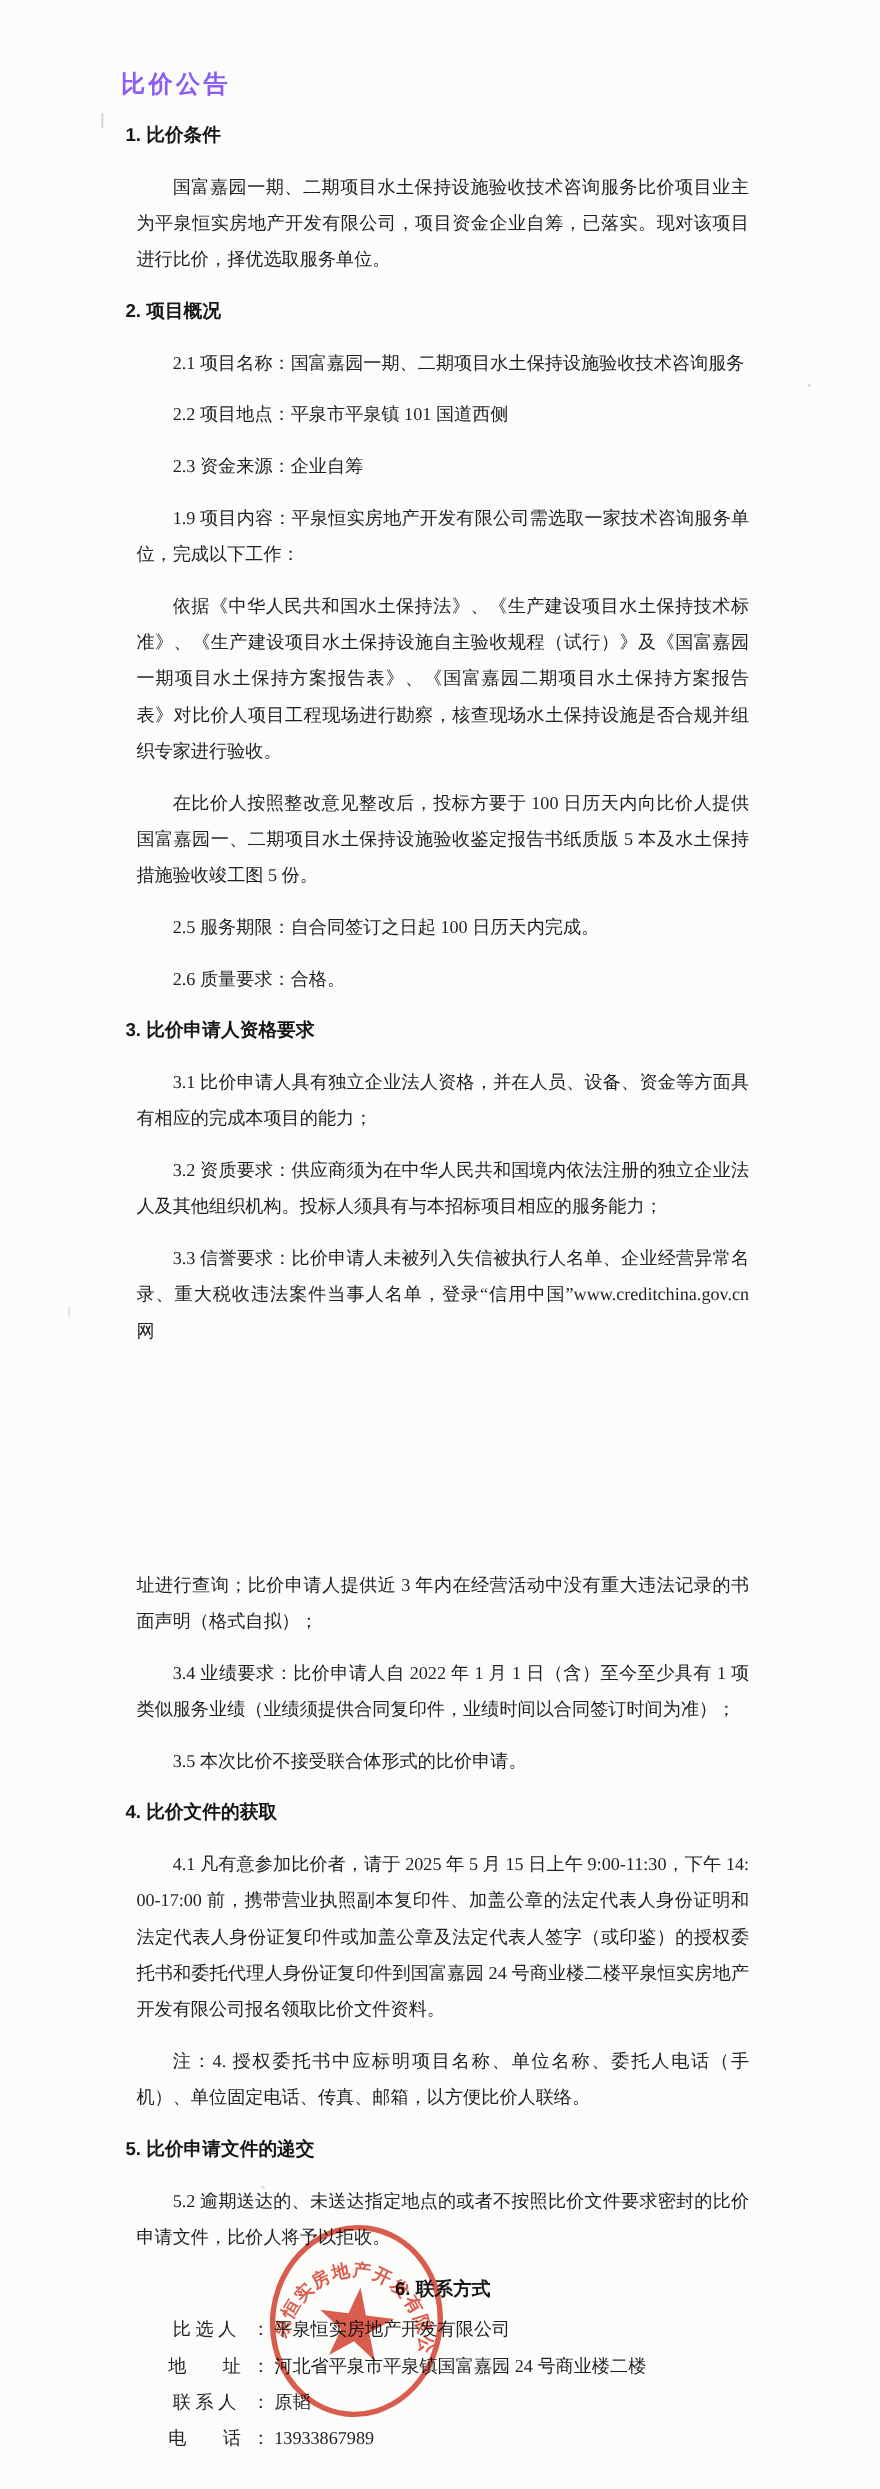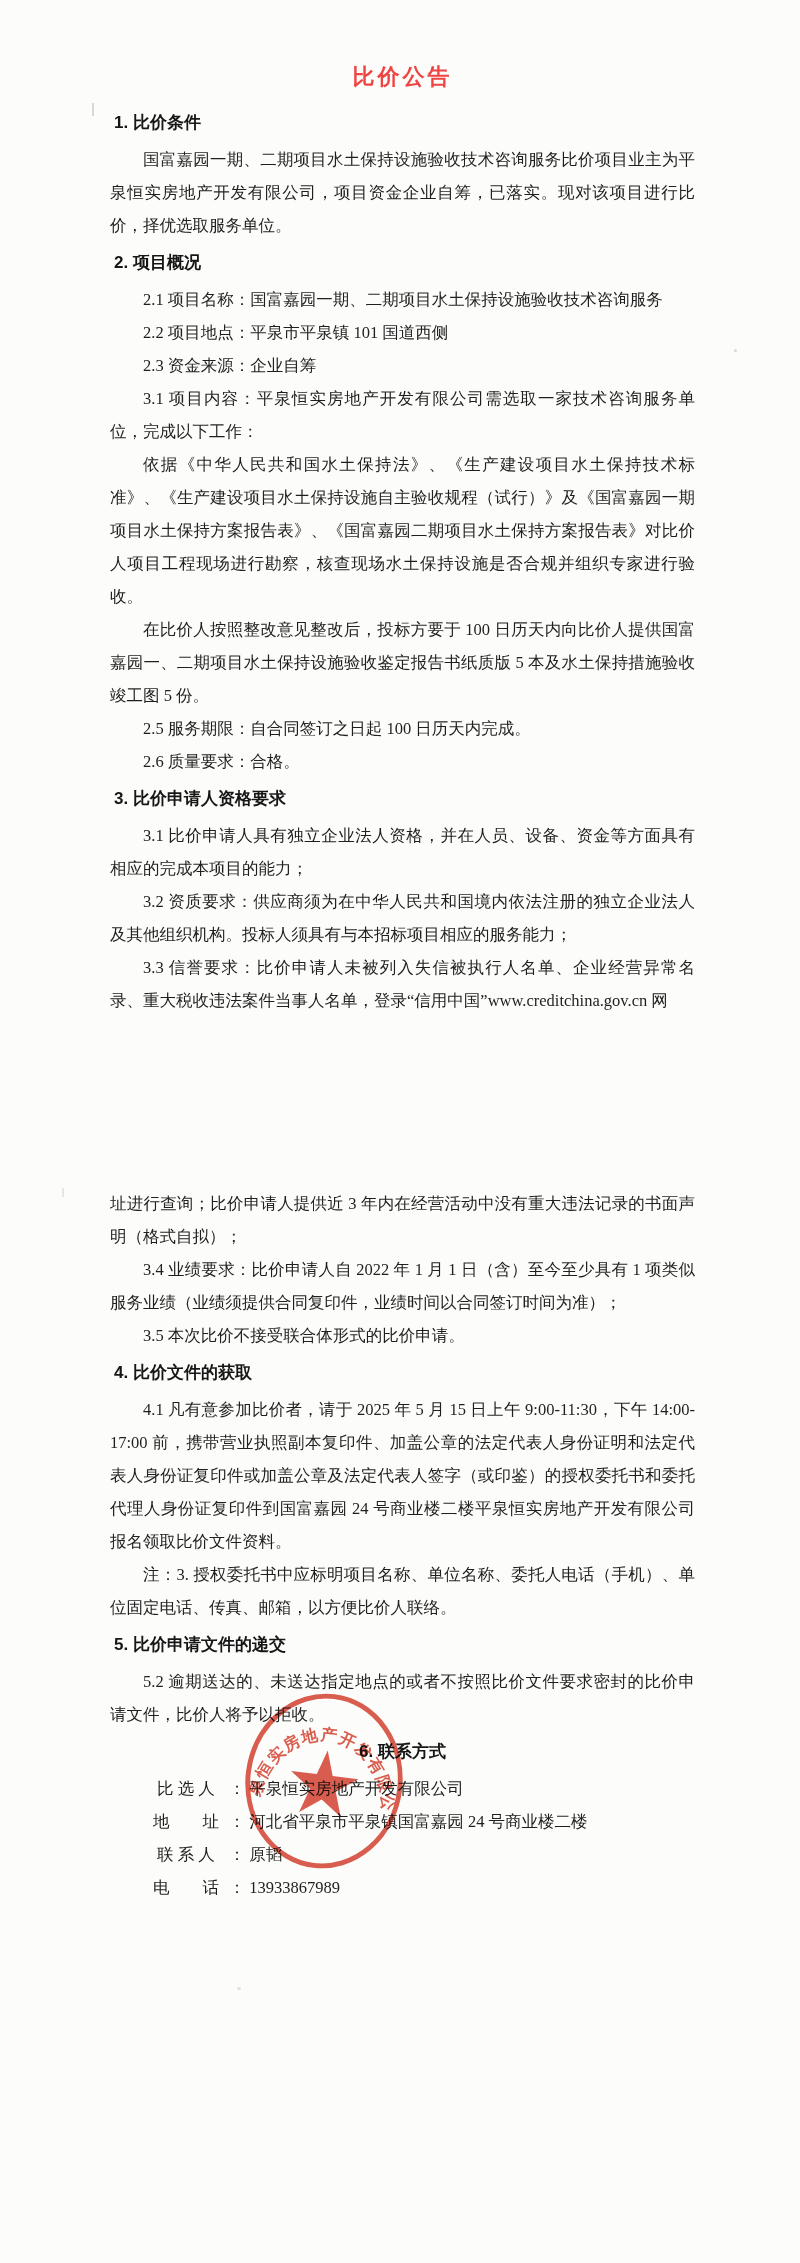--- a/index.html
+++ b/index.html
@@ -13,34 +13,33 @@
     line-height:33px;
     box-sizing:border-box;
     padding:56px 105px 0 110px;
     overflow:hidden;
   }
   .doc-title{
     font-family:"Liberation Sans","DejaVu Sans",sans-serif;
     font-weight:bold;
     font-size:22px;
     letter-spacing:3px;
-    text-align:center;
     line-height:42px;
     margin:0 0 8px 0;
-    color:#ef4444;
+    color:#8b5cf6;
   }
   .h{
     font-family:"Liberation Sans","DejaVu Sans",sans-serif;
     font-weight:bold;
     font-size:17px;
     color:#161616;
     margin:4px;
   }
   .p{
-    margin:0;
+    margin:14px;
     text-align:justify;
     text-indent:2em;
     word-break:break-all;
   }
   .p.cont{text-indent:0;}
   .page-gap{height:170px;}
   .contact-section{position:relative;text-align:center;}
   .contact-row{display:flex;padding-left:2em;}
   .contact-label{white-space:pre;min-width:5.2em;}
   .contact-colon{padding-right:4px;}
@@ -69,40 +68,40 @@
 
   <h1 class="doc-title">比价公告</h1>
 
   <p class="h">1. 比价条件</p>
   <p class="p">国富嘉园一期、二期项目水土保持设施验收技术咨询服务比价项目业主为平泉恒实房地产开发有限公司，项目资金企业自筹，已落实。现对该项目进行比价，择优选取服务单位。</p>
 
   <p class="h">2. 项目概况</p>
   <p class="p">2.1 项目名称：国富嘉园一期、二期项目水土保持设施验收技术咨询服务</p>
   <p class="p">2.2 项目地点：平泉市平泉镇 101 国道西侧</p>
   <p class="p">2.3  资金来源：企业自筹</p>
-  <p class="p">3.1 项目内容：平泉恒实房地产开发有限公司需选取一家技术咨询服务单位，完成以下工作：</p>
+  <p class="p">1.9 项目内容：平泉恒实房地产开发有限公司需选取一家技术咨询服务单位，完成以下工作：</p>
   <p class="p">依据《中华人民共和国水土保持法》、《生产建设项目水土保持技术标准》、《生产建设项目水土保持设施自主验收规程（试行）》及《国富嘉园一期项目水土保持方案报告表》、《国富嘉园二期项目水土保持方案报告表》对比价人项目工程现场进行勘察，核查现场水土保持设施是否合规并组织专家进行验收。</p>
   <p class="p">在比价人按照整改意见整改后，投标方要于 100 日历天内向比价人提供国富嘉园一、二期项目水土保持设施验收鉴定报告书纸质版 5 本及水土保持措施验收竣工图 5 份。</p>
   <p class="p">2.5 服务期限：自合同签订之日起 100 日历天内完成。</p>
   <p class="p">2.6 质量要求：合格。</p>
 
   <p class="h">3. 比价申请人资格要求</p>
   <p class="p">3.1 比价申请人具有独立企业法人资格，并在人员、设备、资金等方面具有相应的完成本项目的能力；</p>
   <p class="p">3.2 资质要求：供应商须为在中华人民共和国境内依法注册的独立企业法人及其他组织机构。投标人须具有与本招标项目相应的服务能力；</p>
   <p class="p">3.3 信誉要求：比价申请人未被列入失信被执行人名单、企业经营异常名录、重大税收违法案件当事人名单，登录“信用中国”www.creditchina.gov.cn 网</p>
 
   <div class="page-gap"></div>
 
   <p class="p cont">址进行查询；比价申请人提供近 3 年内在经营活动中没有重大违法记录的书面声明（格式自拟）；</p>
   <p class="p">3.4 业绩要求：比价申请人自 2022 年 1 月 1 日（含）至今至少具有 1 项类似服务业绩（业绩须提供合同复印件，业绩时间以合同签订时间为准）；</p>
   <p class="p">3.5 本次比价不接受联合体形式的比价申请。</p>
 
   <p class="h">4. 比价文件的获取</p>
   <p class="p">4.1 凡有意参加比价者，请于 2025 年 5 月 15 日上午 9:00-11:30，下午 14:00-17:00 前，携带营业执照副本复印件、加盖公章的法定代表人身份证明和法定代表人身份证复印件或加盖公章及法定代表人签字（或印鉴）的授权委托书和委托代理人身份证复印件到国富嘉园 24 号商业楼二楼平泉恒实房地产开发有限公司报名领取比价文件资料。</p>
-  <p class="p">注：3. 授权委托书中应标明项目名称、单位名称、委托人电话（手机）、单位固定电话、传真、邮箱，以方便比价人联络。</p>
+  <p class="p">注：4. 授权委托书中应标明项目名称、单位名称、委托人电话（手机）、单位固定电话、传真、邮箱，以方便比价人联络。</p>
 
   <p class="h">5. 比价申请文件的递交</p>
   <p class="p">5.2 逾期送达的、未送达指定地点的或者不按照比价文件要求密封的比价申请文件，比价人将予以拒收。</p>
 
   <div class="contact-section">
     <p class="h">6. 联系方式</p>
 
     <div class="contact-row">
       <span class="contact-label">比 选 人</span>
         <span class="contact-colon">：</span>

